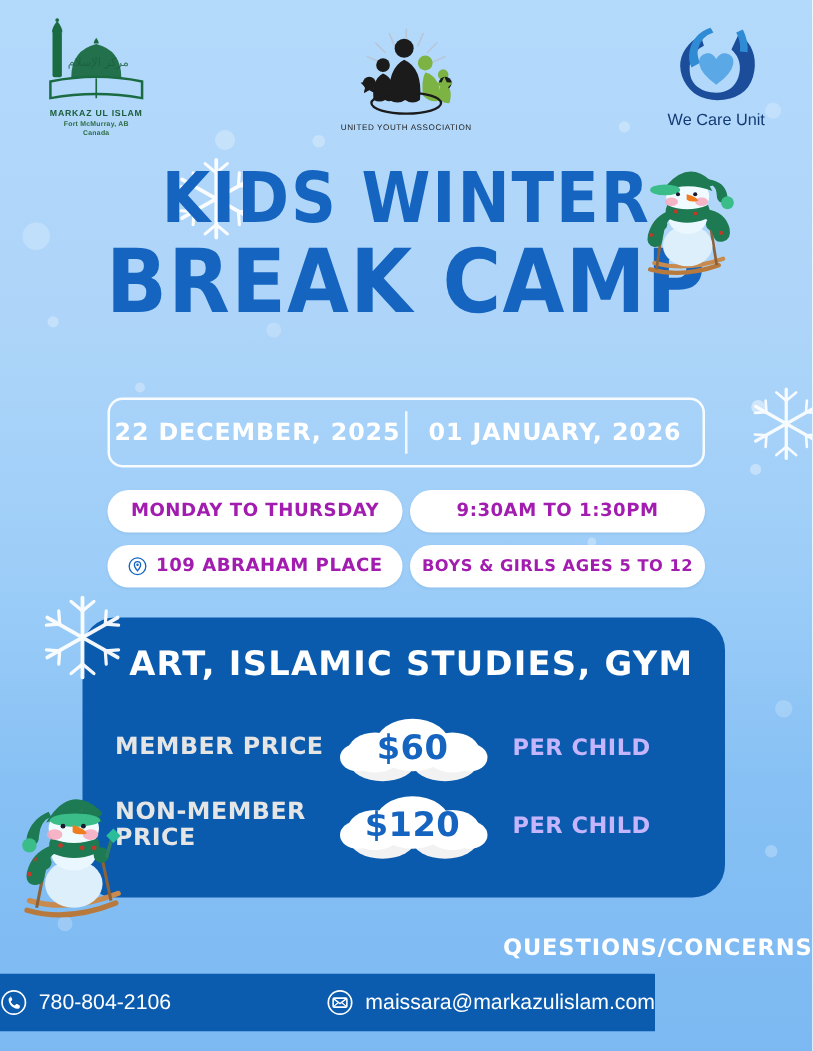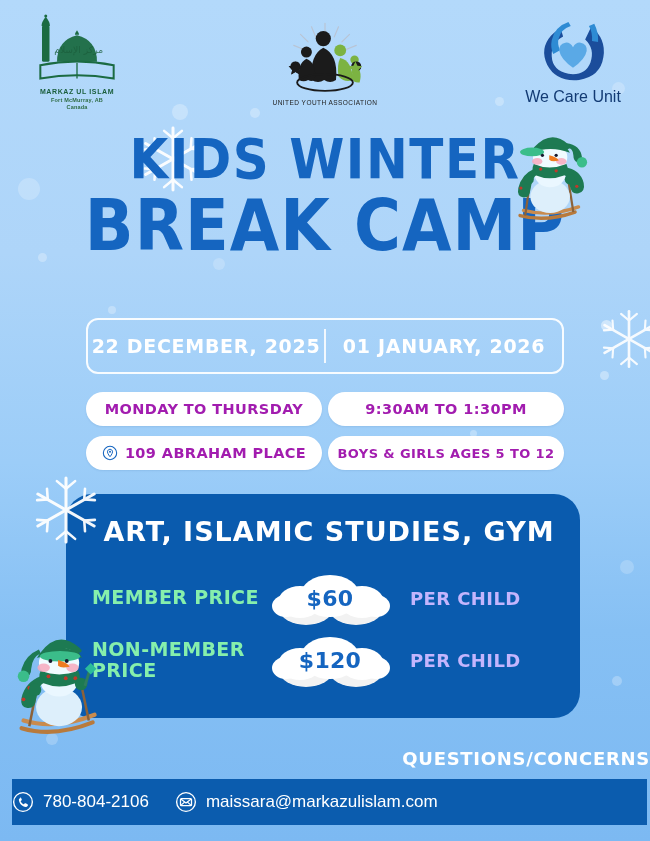--- a/index.html
+++ b/index.html
@@ -60,21 +60,21 @@
     text-align: center;
   }
   .uya-caption {
     font-size: 6.5px;
     color: #222;
     letter-spacing: .45px;
     margin-top: 3px;
     text-align: center;
   }
   .wcu-caption {
-    font-size: 16px;
+    font-size: 13px;
     color: #133b74;
     margin-top: 2px;
     text-align: center;
     font-family: "Liberation Sans", sans-serif;
   }
 
   
   .title-wrap {
     position: absolute;
     top: 132px; left: 0; right: 0;
@@ -179,41 +179,41 @@
   }
 
   .price-rows { margin-top: 20px; padding: 0 26px; }
   .price-row {
     display: flex;
     align-items: center;
     height: 62px;
   }
   .price-label {
     width: 168px;
-    color: #86efac;
+    color: #e5e5e5;
     font-size: 19px;
     font-weight: 900;
     letter-spacing: .4px;
     line-height: 1.12;
     font-family: "DejaVu Sans", sans-serif;
   }
   .cloud {
     position: relative;
     width: 132px; height: 56px;
     flex: 0 0 auto;
     display: flex;
     align-items: center;
     justify-content: center;
     margin-left: 4px;
   }
   .cloud svg { position: absolute; inset: 0; }
   .cloud span {
     position: relative;
     color: #1565c0;
-    font-size: 22px;
+    font-size: 27px;
     font-weight: 900;
     letter-spacing: .3px;
     z-index: 2;
     font-family: "DejaVu Sans", sans-serif;
   }
   .per-child {
     margin-left: 14px;
     color: #c4b5fd;
     font-size: 18px;
     font-weight: 900;
@@ -231,26 +231,26 @@
     font-size: 18px;
     font-weight: bold;
     letter-spacing: .7px;
     font-family: "DejaVu Sans", sans-serif;
     z-index: 4;
   }
 
   
   .footer {
     position: absolute;
-    left: 12px; bottom: 16px;
-    width: 635px; height: 46px;
+    left: 0; bottom: 16px;
+    width: 524px; height: 46px;
     background: #0b5cae;
     display: flex;
     align-items: center;
-    justify-content: flex-start;
+    justify-content: space-between;
     gap: 26px;
     z-index: 6;
   }
   .contact {
     display: flex;
     align-items: center;
     gap: 9px;
     color: #ffffff;
     font-size: 17px;
     font-family: "Liberation Sans", sans-serif;

